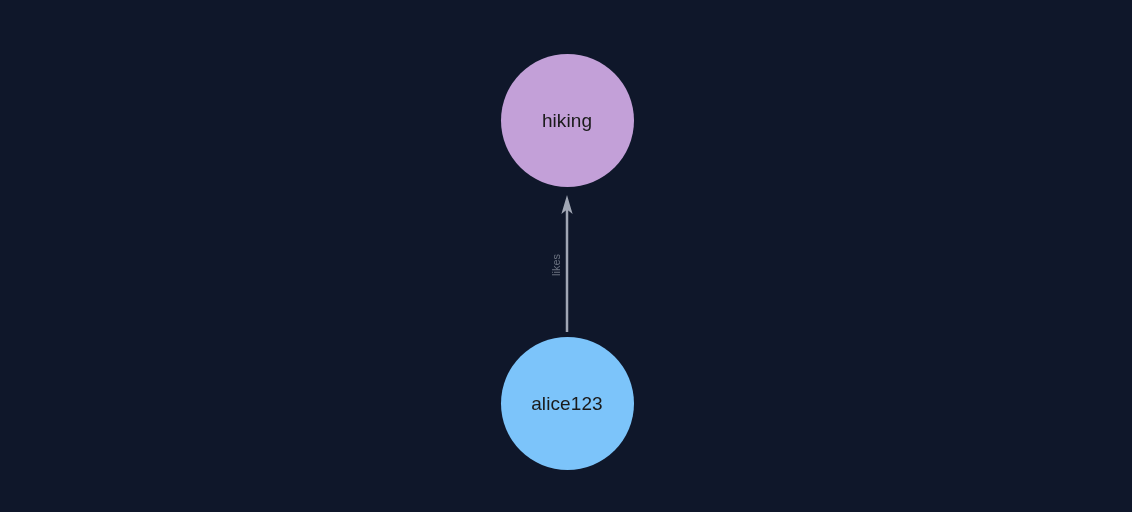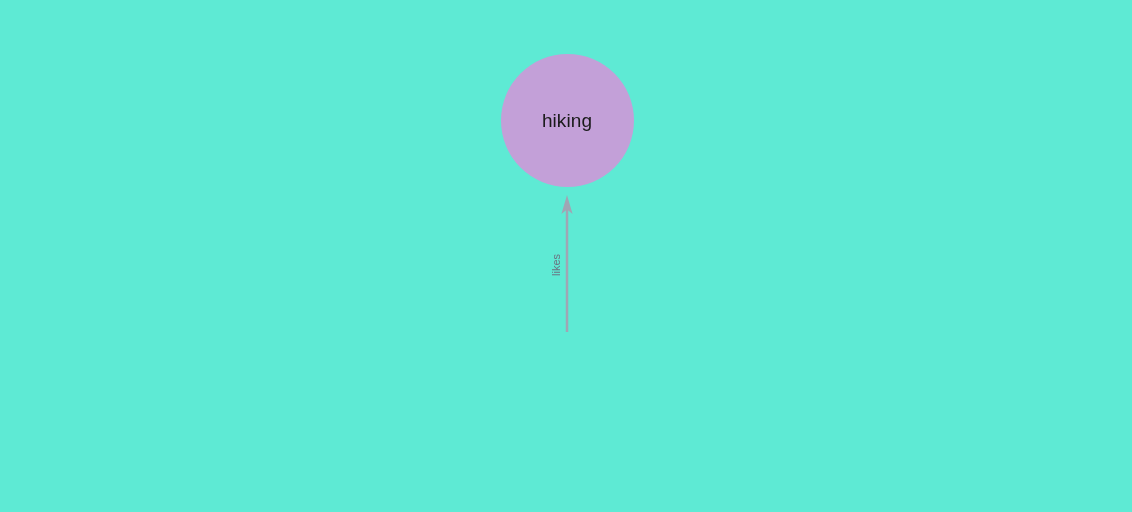--- a/index.html
+++ b/index.html
@@ -10,21 +10,21 @@
   body {
     width: 1132px;
     height: 512px;
     overflow: hidden;
     font-family: "Liberation Sans", sans-serif;
   }
   #graph-canvas {
     position: relative;
     width: 1132px;
     height: 512px;
-    background: #5eead4;
+    background: #0f172a;
   }
   .edge-layer {
     position: absolute;
     left: 0;
     top: 0;
     width: 1132px;
     height: 512px;
   }
   .graph-node {
     position: absolute;
@@ -63,14 +63,17 @@
   </svg>
 
   <div class="edge-label" style="left:556px; top:265px; transform: translate(-50%,-50%) rotate(-90deg);">
     <span>likes</span>
   </div>
 
   <div class="graph-node" style="left:500.5px; top:53.5px; width:133px; height:133px; background:#c3a0d8;">
     <span class="node-label">hiking</span>
   </div>
 
+  <div class="graph-node" style="left:500.5px; top:336.5px; width:133px; height:133px; background:#7cc4fa;">
+    <span class="node-label">alice123</span>
+  </div>
 
 </div>
 
 </body></html>

